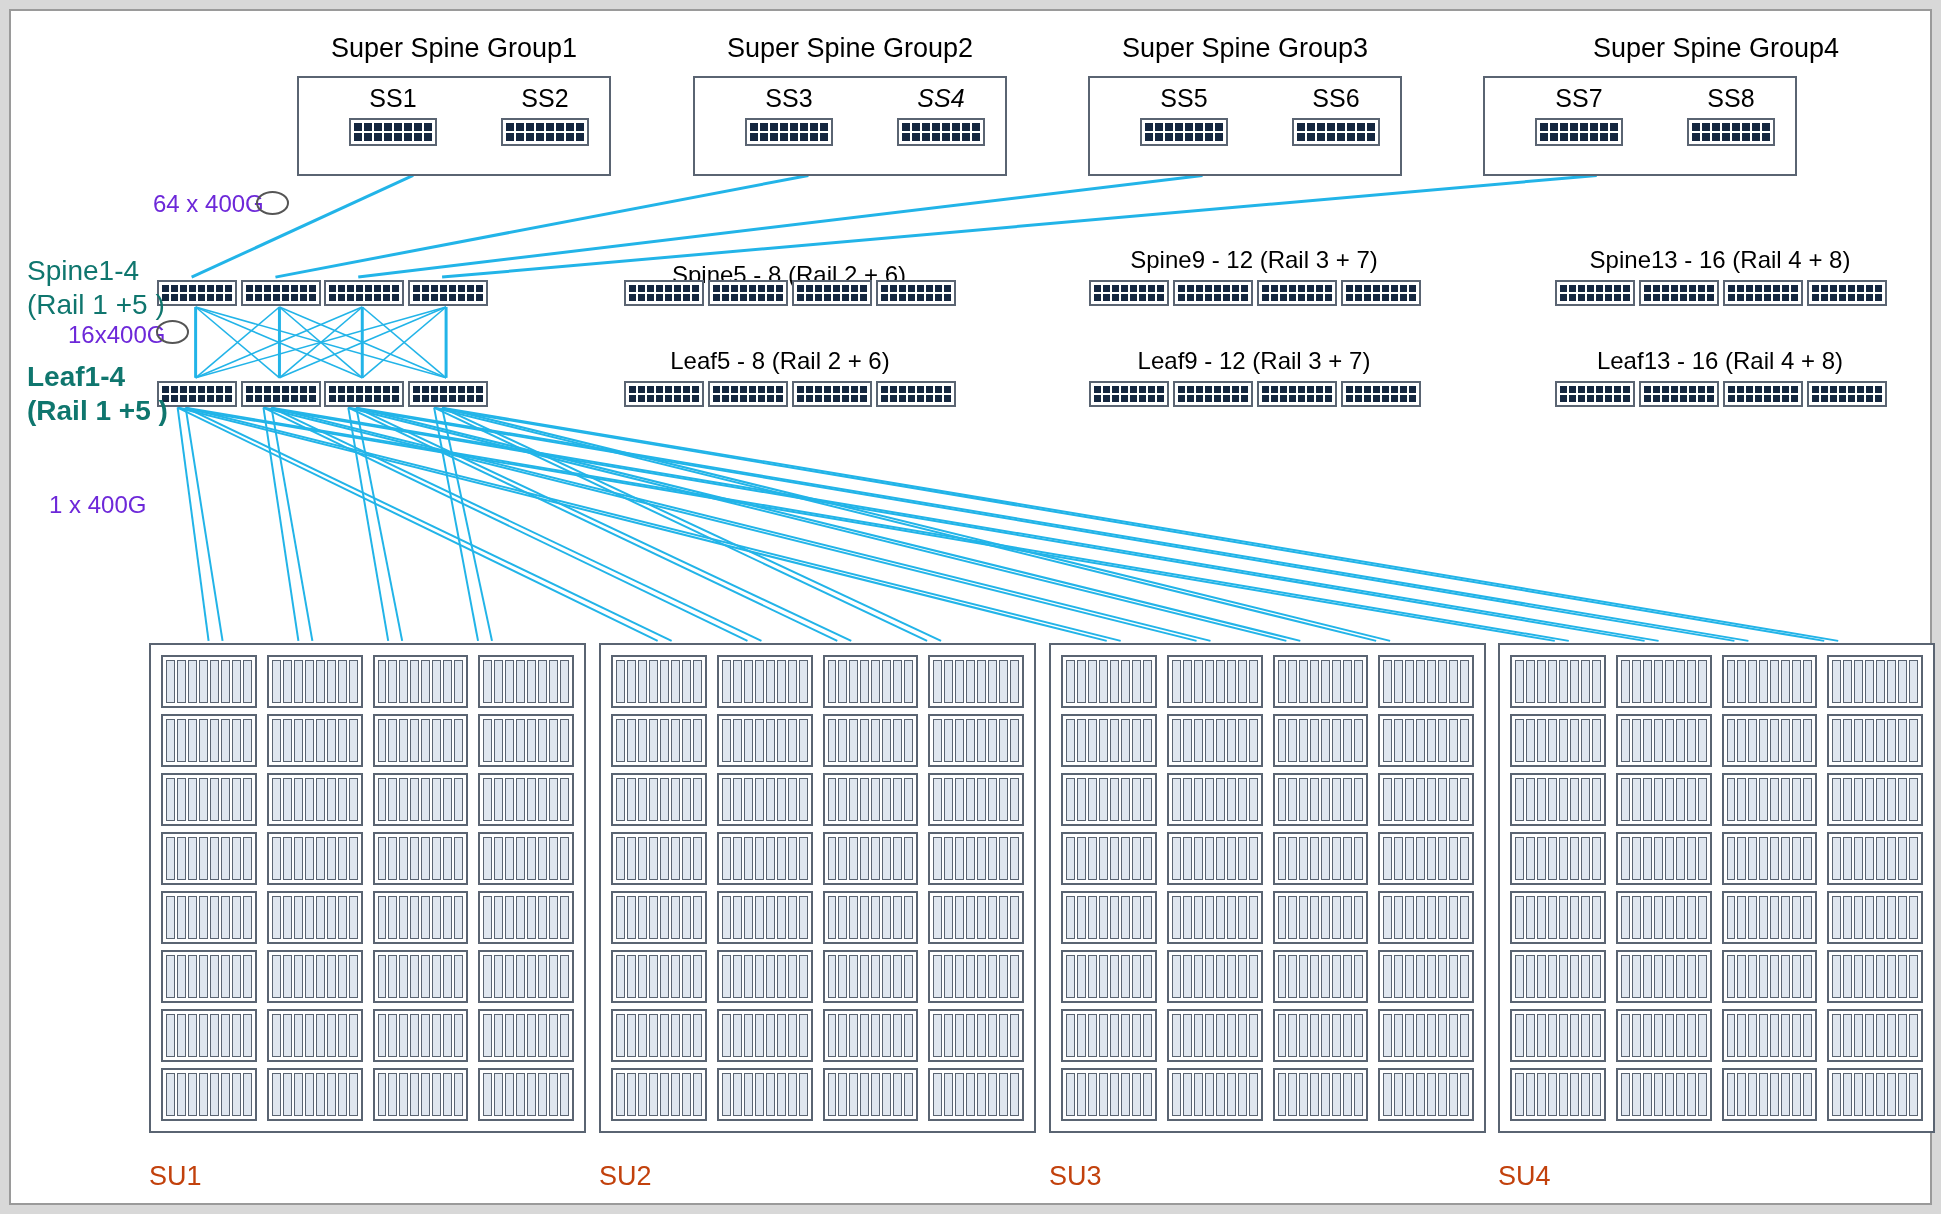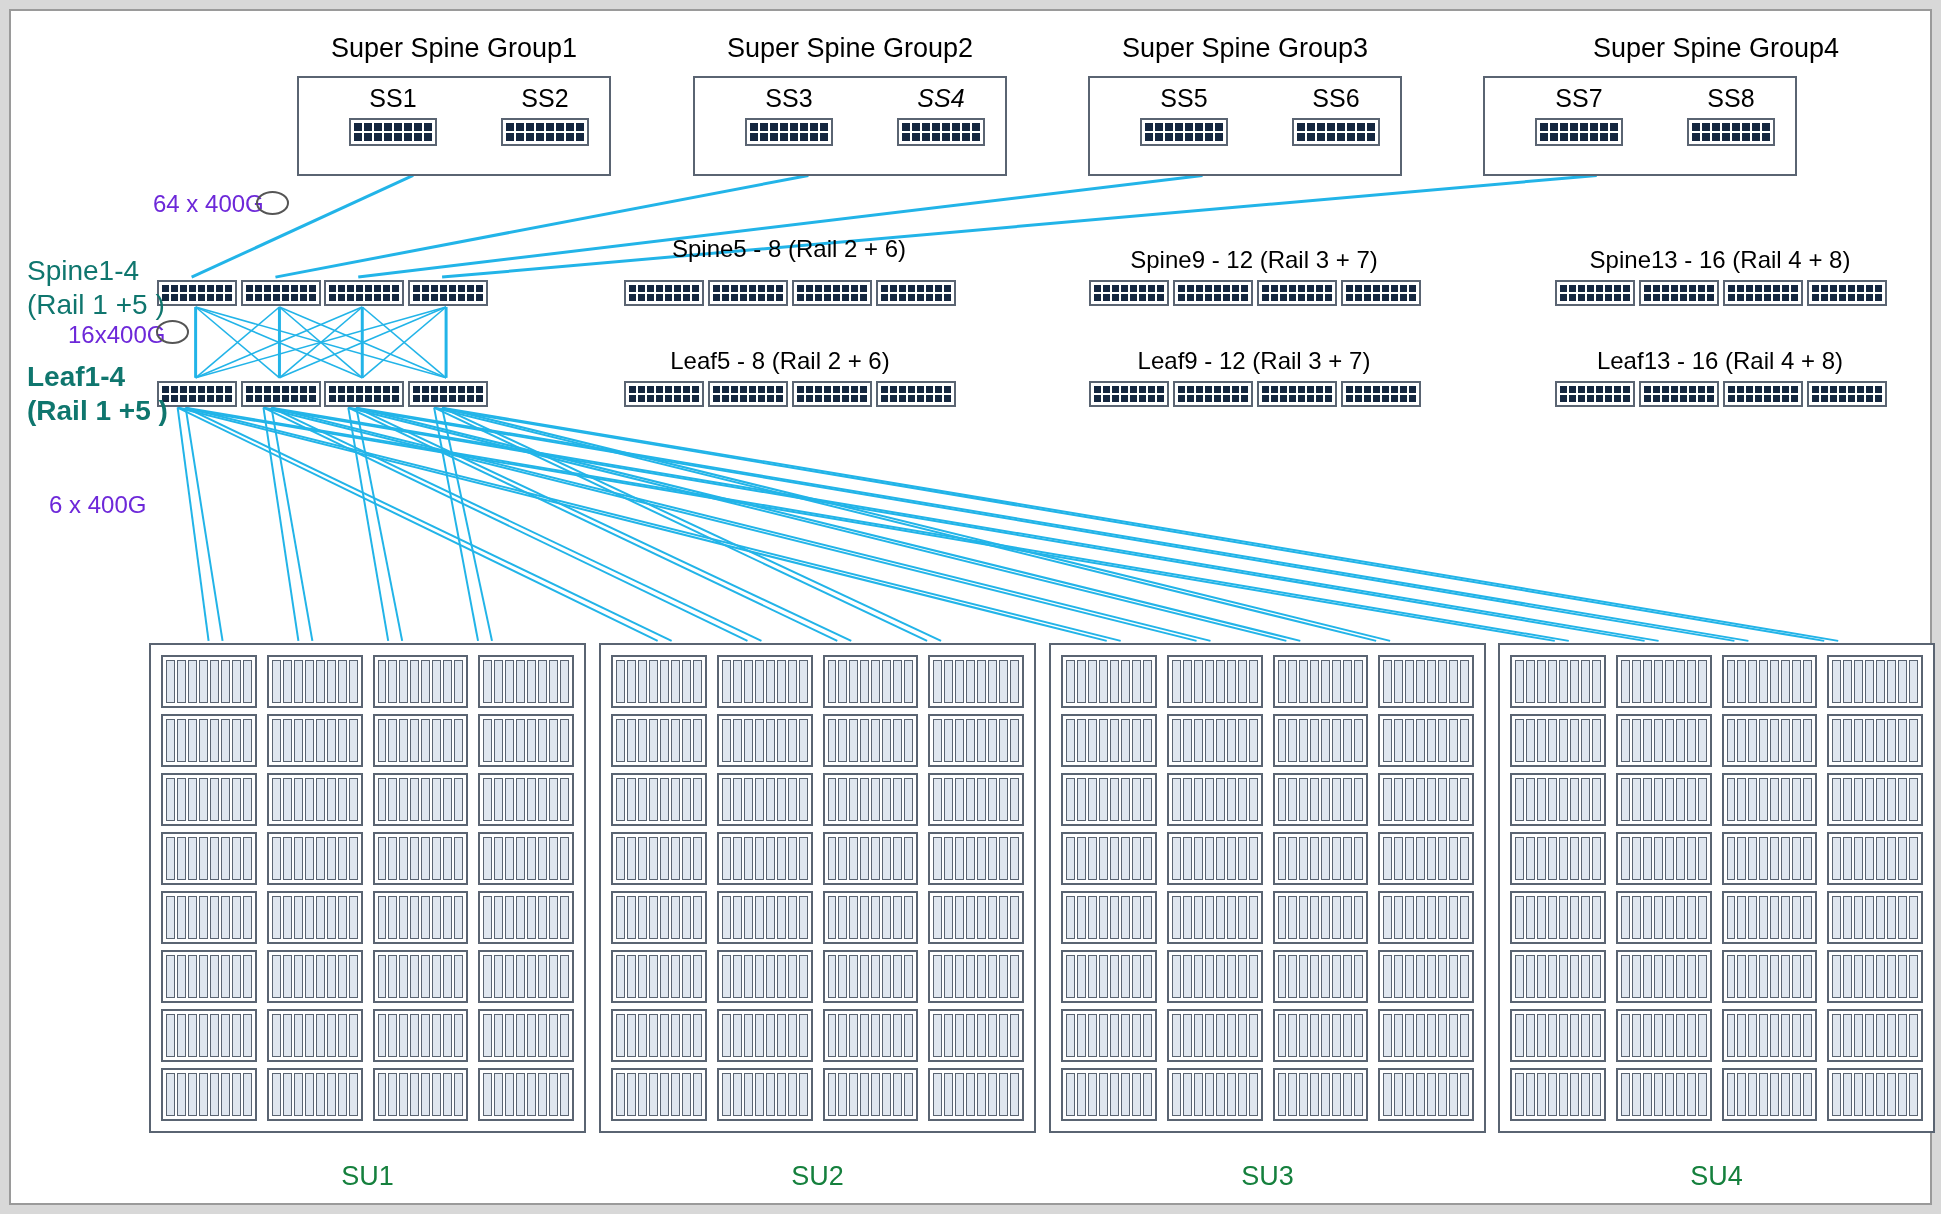--- a/index.html
+++ b/index.html
@@ -59,21 +59,21 @@
     position:absolute; left:10px; top:10px; right:10px; bottom:10px;
     display:grid; grid-template-columns:repeat(4,1fr); grid-template-rows:repeat(8,1fr);
     gap:6px 10px;
   }
   .server {
     border:2px solid #5a6472; background:#fff; padding:3px;
     display:flex; gap:2px; align-items:stretch;
   }
   .server .blade { flex:1; background:#dfe6ef; border:1px solid #5a6472; }
   .su-label {
-    position:absolute; font-size:27px; color:#15803d; text-align:center; white-space:nowrap;
+    position:absolute; font-size:27px; color:#c2410c; text-align:left; white-space:nowrap;
   }
 </style>
 </head>
 <body>
 
 <div id="canvas">
 
   <svg id="links" viewBox="0 0 1923 1196" preserveAspectRatio="none">
       <line x1="403" y1="165" x2="181" y2="267" stroke="#22b4e8" stroke-width="3"></line>
       <line x1="799" y1="165" x2="265" y2="267" stroke="#22b4e8" stroke-width="3"></line>
@@ -437,21 +437,21 @@
             <div class="p"></div>
             <div class="p"></div>
             <div class="p"></div>
             <div class="p"></div>
             <div class="p"></div>
             <div class="p"></div>
             <div class="p"></div>
             <div class="p"></div>
           </div>
         </div></div>
-      <div class="grp-label" style="left: 583px; top: 224px; width: 390px;">Spine5 - 8 (Rail 2 + 6)</div>
+      <div class="grp-label" style="left: 583px; top: 250px; width: 390px;">Spine5 - 8 (Rail 2 + 6)</div>
       <div style="position: absolute; left: 613px; top: 267px;"><div class="sw small">
           <div class="prow">
             <div class="p"></div>
             <div class="p"></div>
             <div class="p"></div>
             <div class="p"></div>
             <div class="p"></div>
             <div class="p"></div>
             <div class="p"></div>
             <div class="p"></div>
@@ -2371,21 +2371,21 @@
       </div>
       <div class="su-label" style="left: 1487px; top: 1150px; width: 437px;">SU4</div>
     </div>
 
   <div class="bw-label" style="left:142px; top:179px;">64 x 400G</div>
   <div class="bw-ellipse" style="left:245px; top:180px;"></div>
 
   <div class="bw-label" style="left:57px; top:310px;">16x400G</div>
   <div class="bw-ellipse" style="left:145px; top:309px;"></div>
 
-  <div class="bw-label" style="left:38px; top:480px;">6 x 400G</div>
+  <div class="bw-label" style="left:38px; top:480px;">1 x 400G</div>
 
   <div class="row-label" style="left:16px; top:243px;">
     <div>Spine1-4</div>
     <div>(Rail 1 +5 )</div>
   </div>
 
   <div class="row-label" style="left:16px; top:349px;font-weight:bold;">
     <div>Leaf1-4</div>
     <div>(Rail 1 +5 )</div>
   </div>

